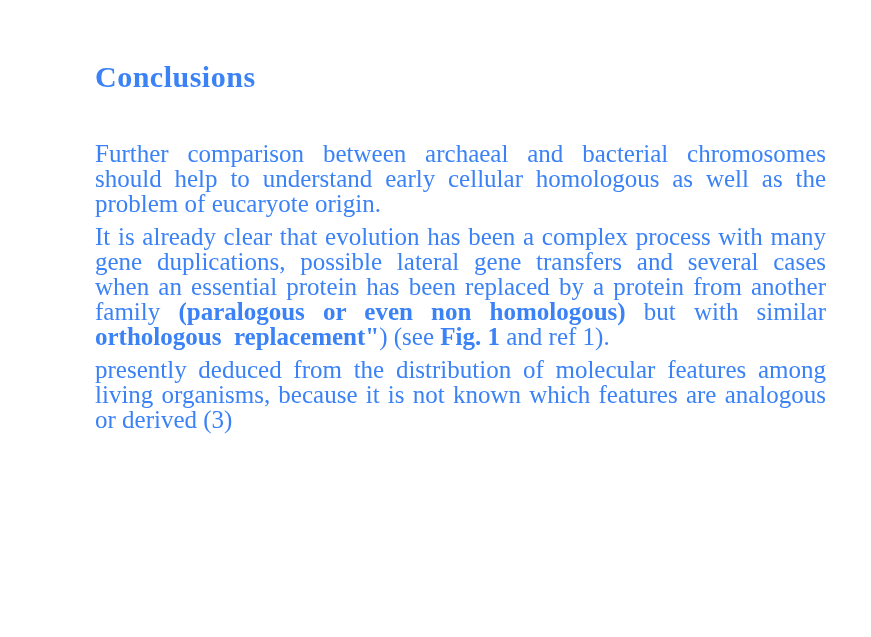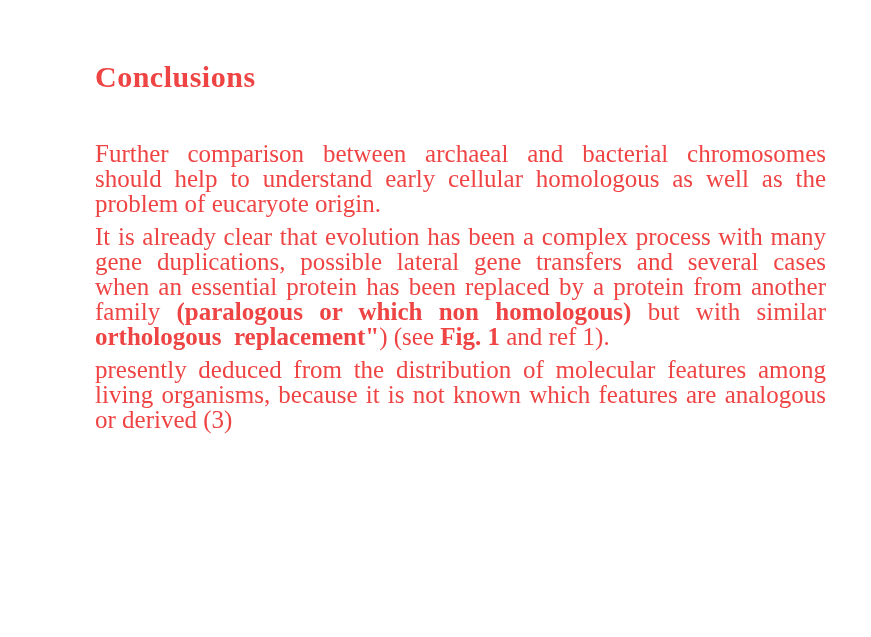--- a/index.html
+++ b/index.html
@@ -7,21 +7,21 @@
     padding: 0;
     background: #ffffff;
   }
   .page {
     position: relative;
     width: 871px;
     height: 513px;
     background: #ffffff;
     overflow: hidden;
     font-family: "Liberation Serif", "DejaVu Serif", serif;
-    color: #ef4444;
+    color: #3b82f6;
   }
   .content {
     position: absolute;
     left: 95px;
     top: 0;
     width: 731px;
   }
   .heading {
     margin: 62px 0 0 0;
     font-size: 30px;
@@ -63,21 +63,21 @@
     <div>
         <div class="para first">
           <div class="line just"><span>Further comparison between archaeal and bacterial chromosomes</span></div>
           <div class="line just"><span>should help to understand early cellular homologous as well as the</span></div>
           <div class="line"><span>problem of eucaryote origin.</span></div>
         </div>
         <div class="para">
           <div class="line just"><span>It is already clear that evolution has been a complex process with many</span></div>
           <div class="line just"><span>gene duplications, possible lateral gene transfers and several cases</span></div>
           <div class="line just"><span>when an essential protein has been replaced by a protein from another</span></div>
-          <div class="line just"><span>family </span><b>(paralogous or which non homologous)</b><span> but with similar</span></div>
+          <div class="line just"><span>family </span><b>(paralogous or even non homologous)</b><span> but with similar</span></div>
           <div class="line"><b>orthologous&nbsp; replacement"</b><span>) (see </span><b>Fig. 1</b><span> and ref 1).</span></div>
         </div>
         <div class="para">
           <div class="line just"><span>presently deduced from the distribution of molecular features among</span></div>
           <div class="line just"><span>living organisms, because it is not known which features are analogous</span></div>
           <div class="line"><span>or derived (3)</span></div>
         </div>
       </div>
   </div>
 </div>

